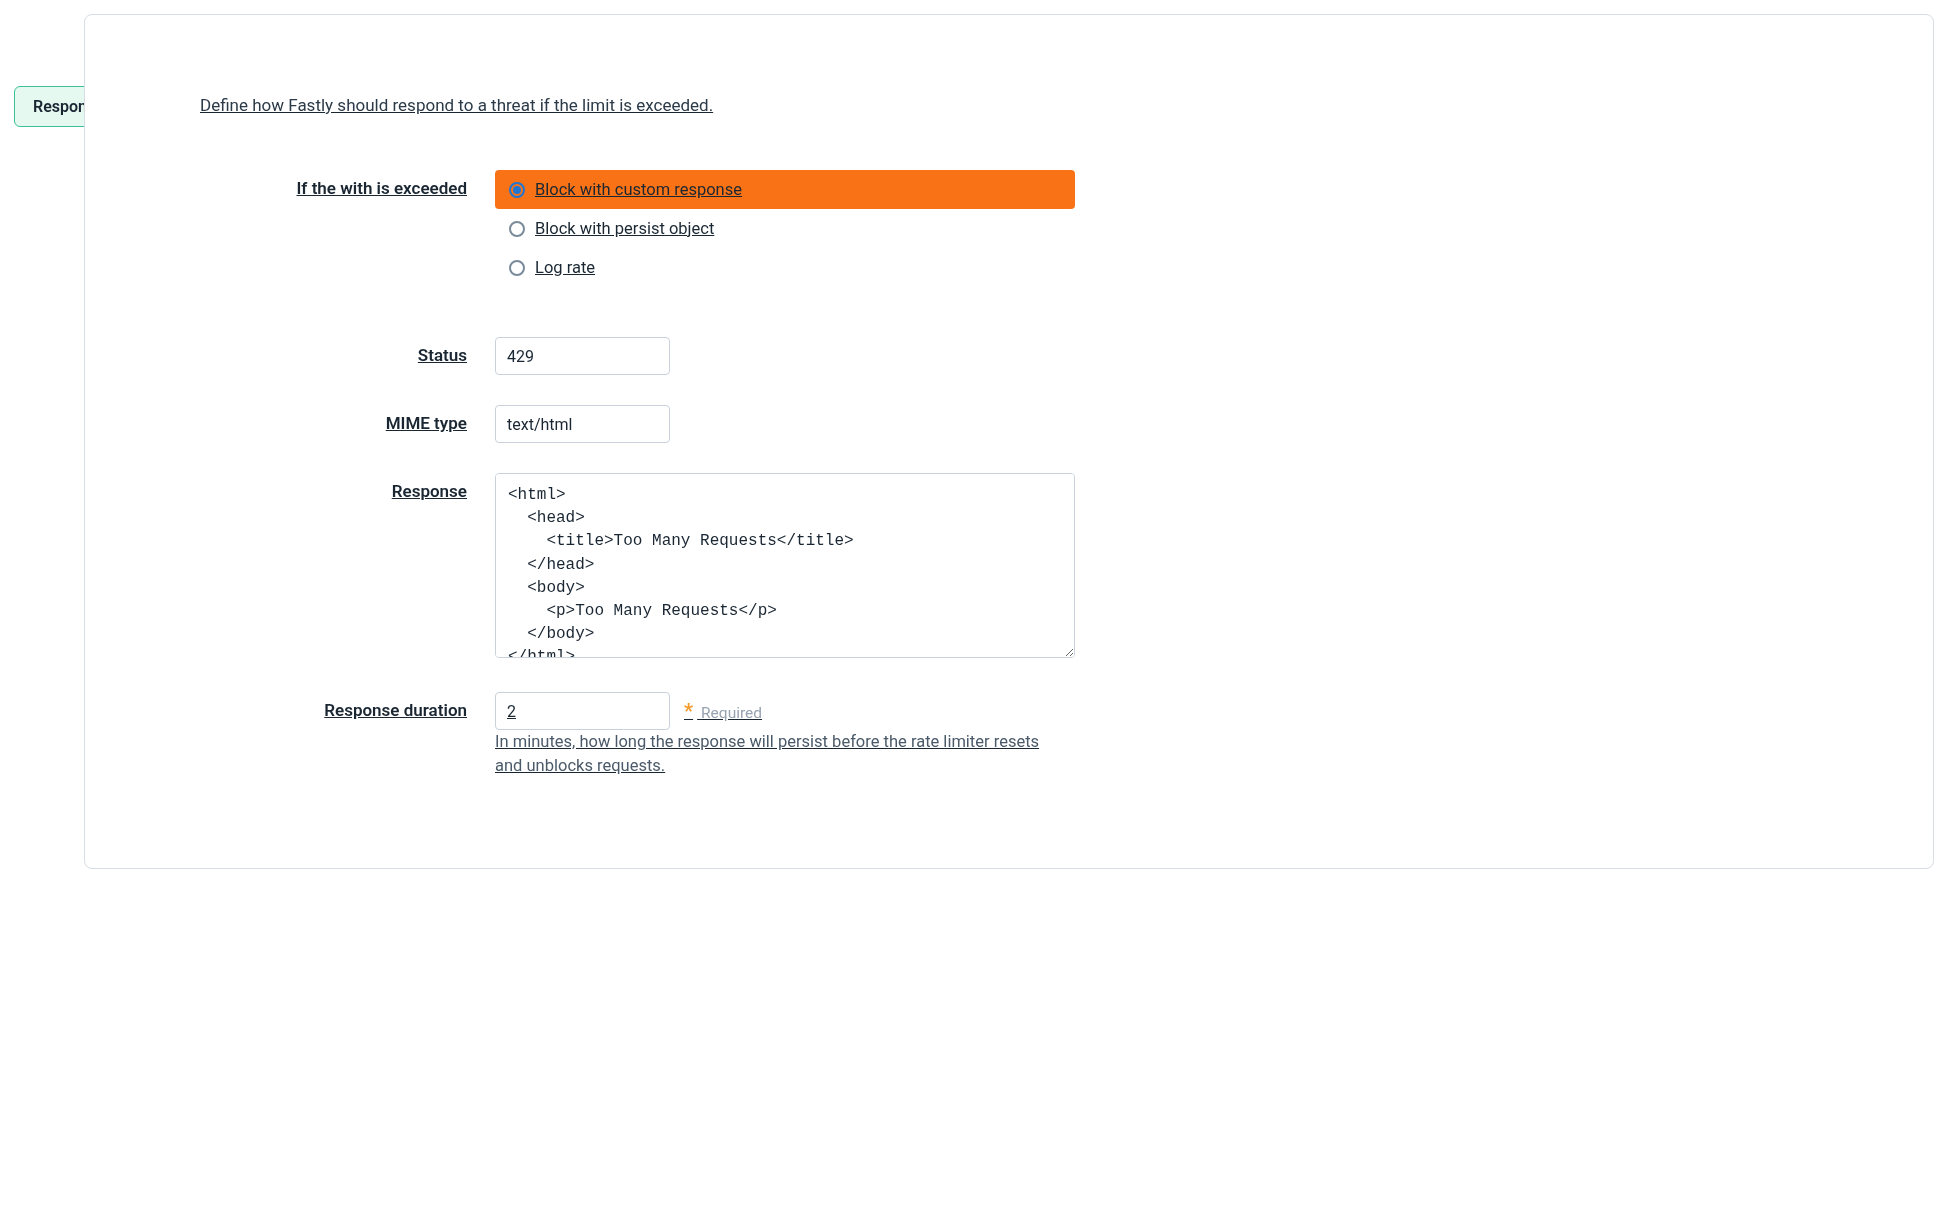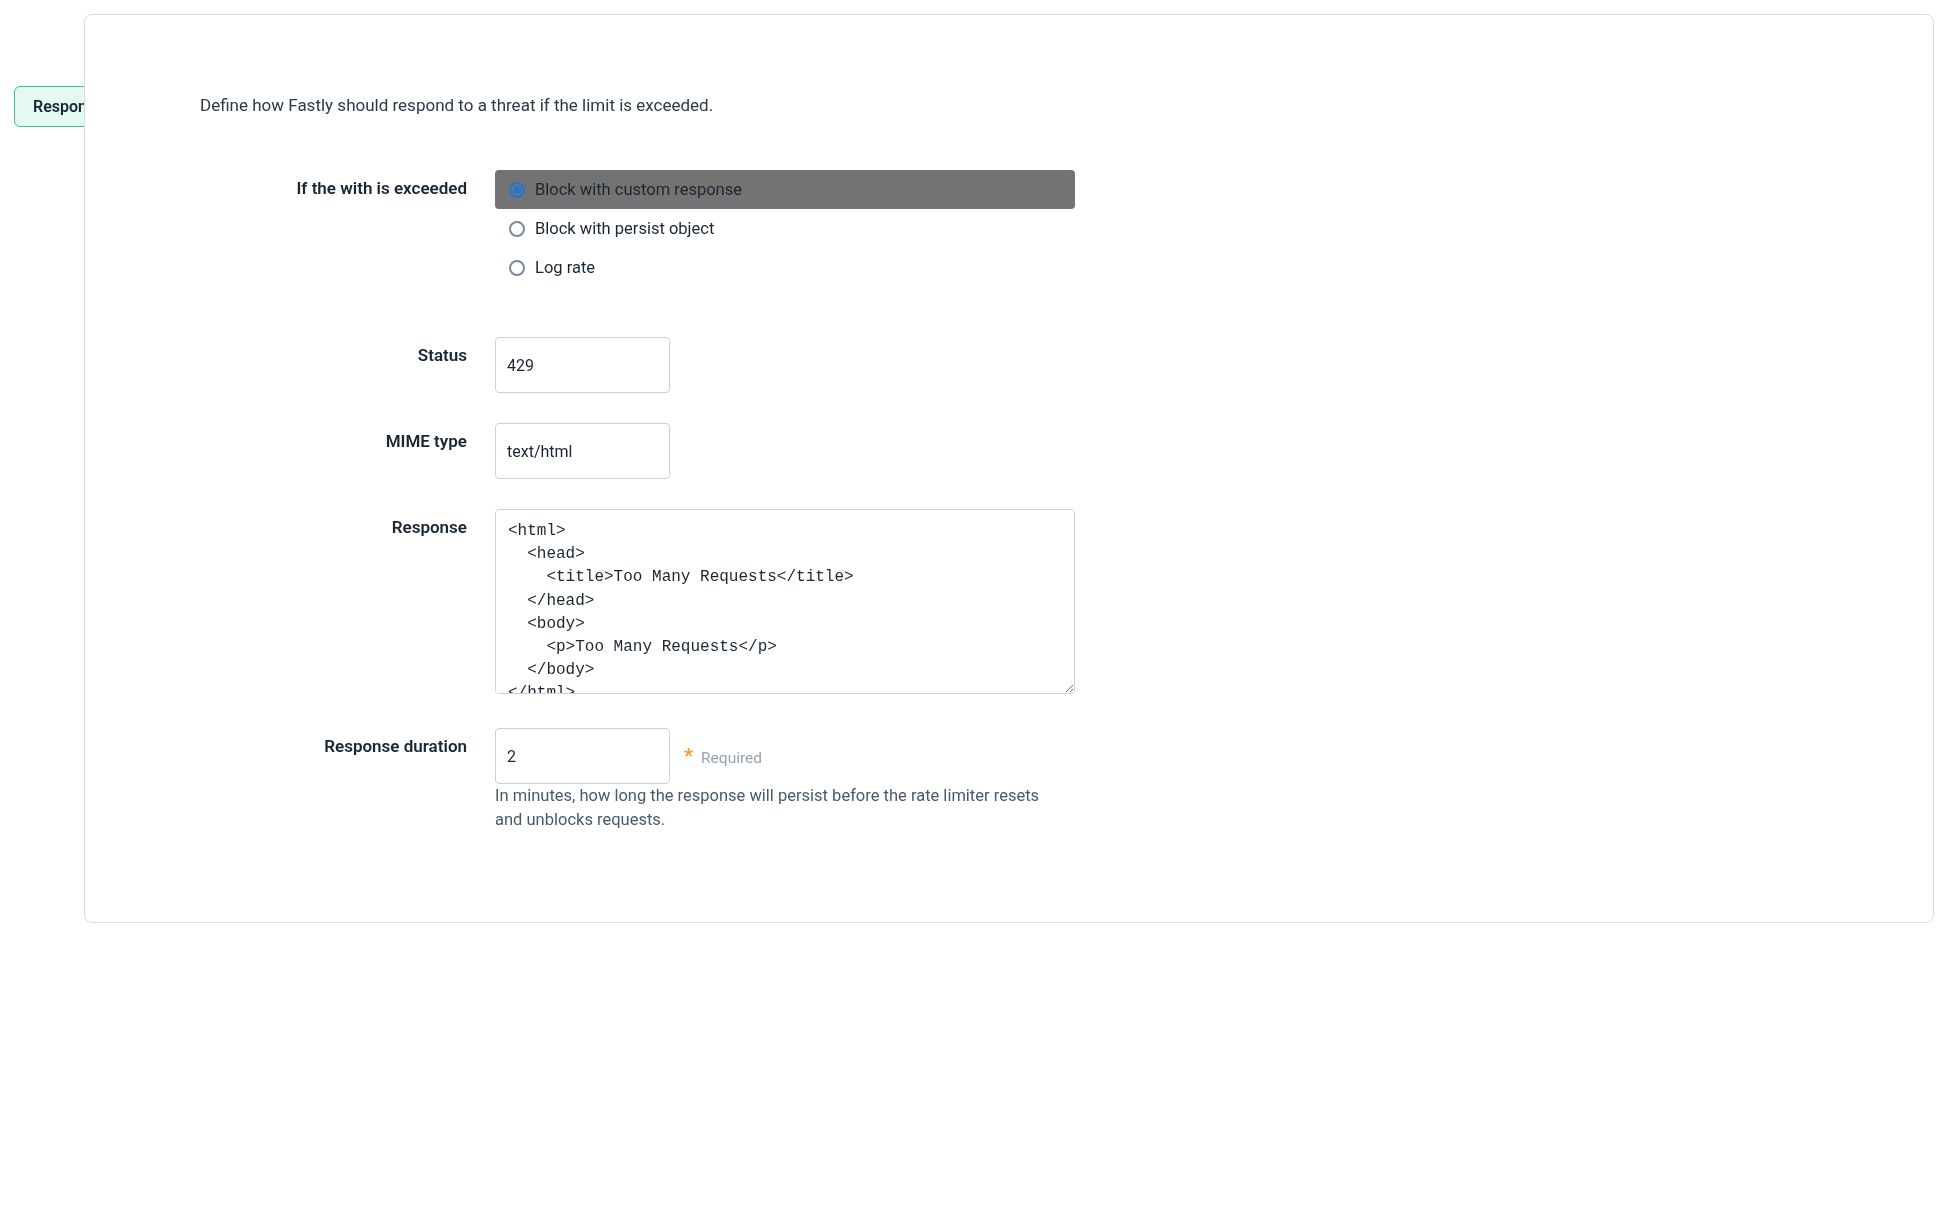--- a/index.html
+++ b/index.html
@@ -14,20 +14,21 @@
       position: relative;
       padding-left: 70px;
     }
     .panel {
       border: 1px solid #d7dde3;
       border-radius: 8px;
       padding: 70px 60px 60px 40px;
       min-height: 800px;
       position: relative;
       background: #fff;
+      text-decoration: underline;
     }
     .tag {
       position: absolute;
       left: 0px;
       top: 72px;
       display: flex;
       align-items: center;
     }
     .tag-box {
       border: 1px solid #3dbf9a;
@@ -69,21 +70,21 @@
     .radio-option {
       display: flex;
       align-items: center;
       padding: 10px 14px;
       border-radius: 4px;
       font-size: 16.5px;
       color: #1a2733;
       cursor: pointer;
     }
     .radio-option.selected {
-      background: #737373;
+      background: #f97316;
     }
     .radio-circle {
       width: 16px;
       height: 16px;
       border-radius: 50%;
       border: 2px solid #7a8a9a;
       margin-right: 10px;
       display: inline-flex;
       align-items: center;
       justify-content: center;
@@ -104,21 +105,21 @@
     textarea.text-area {
       border: 1px solid #c9d2db;
       border-radius: 4px;
       font-size: 16px;
       color: #1a2733;
       background: #fff;
       font-family: inherit;
     }
     input[type="text"].text-input {
       padding: 8px 11px;
-      height: 56px;
+      height: 38px;
       width: 175px;
     }
     textarea.text-area {
       width: 580px;
       height: 185px;
       padding: 10px 12px;
       font-family: "SFMono-Regular", Consolas, "Liberation Mono", Menlo, monospace;
       font-size: 16px;
       line-height: 1.45;
       resize: both;

